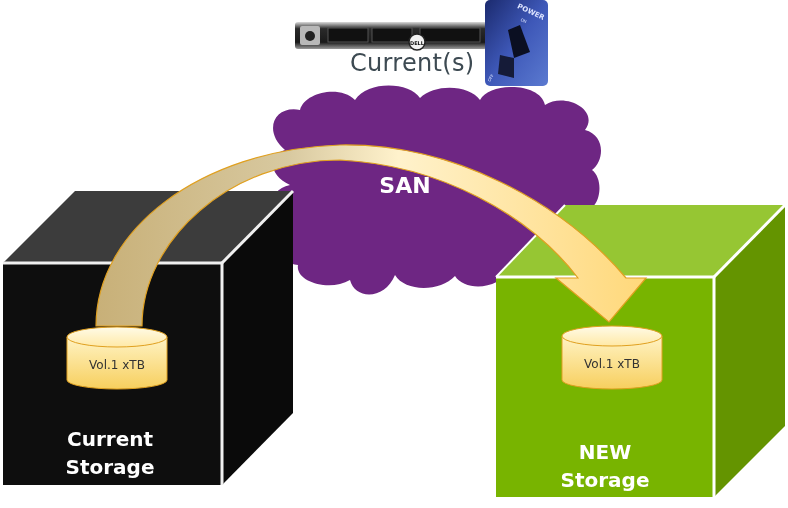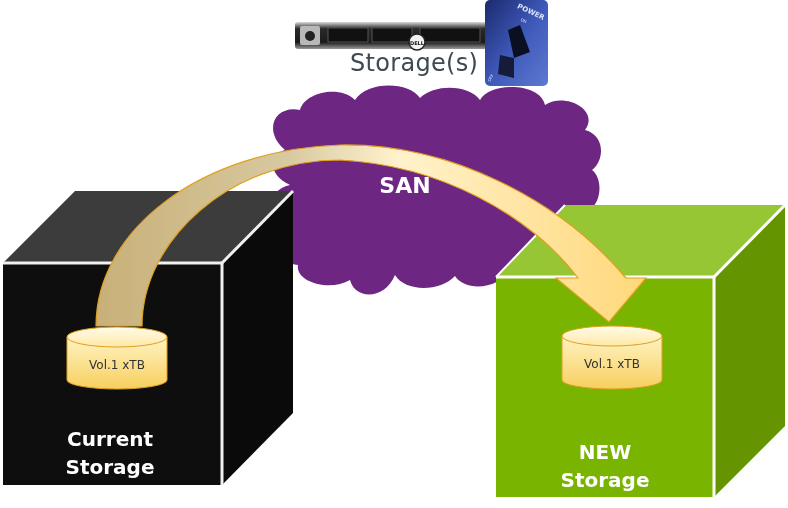--- a/index.html
+++ b/index.html
@@ -124,13 +124,13 @@
     <text x="117" y="369" font-size="12" fill="#333" text-anchor="middle" font-family="DejaVu Sans, sans-serif">Vol.1 xTB</text>
   </g>
 
   <g>
     <path d="M 562 336 L 562 380 A 50 9 0 0 0 662 380 L 662 336 Z" fill="url(#cylGrad)" stroke="#e0a020" stroke-width="1"></path>
     <ellipse cx="612" cy="336" rx="50" ry="10" fill="url(#cylTopGrad)" stroke="#e0a020" stroke-width="1"></ellipse>
     <text x="612" y="368" font-size="12" fill="#333" text-anchor="middle" font-family="DejaVu Sans, sans-serif">Vol.1 xTB</text>
   </g>
 </svg>
 
-<div class="server-caption">Storage(s)</div>
+<div class="server-caption">Current(s)</div>
 
 </body></html>

